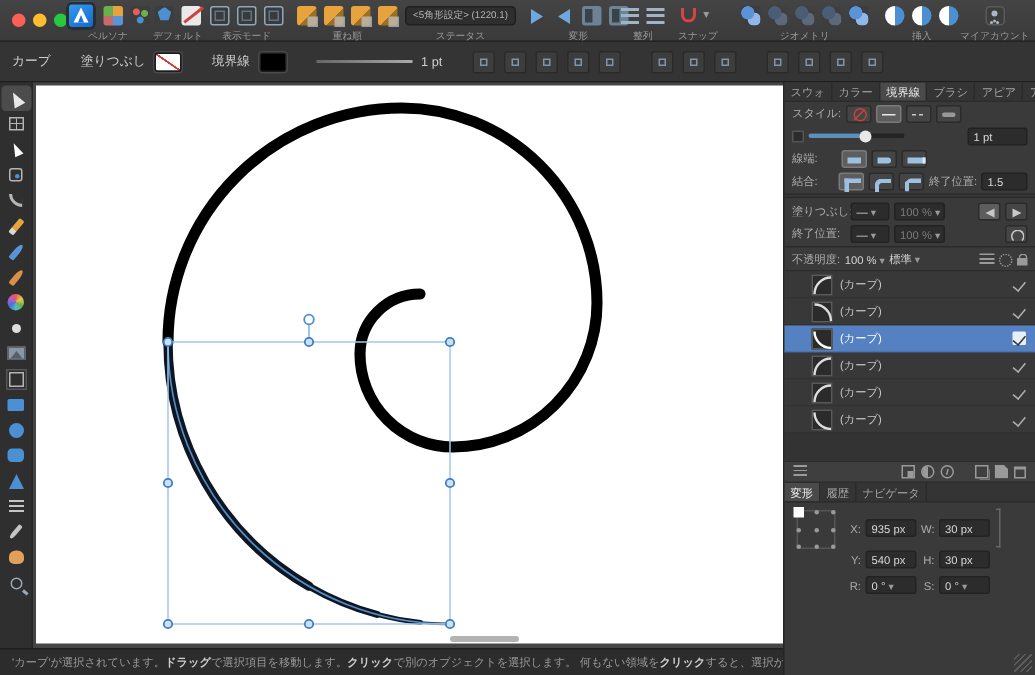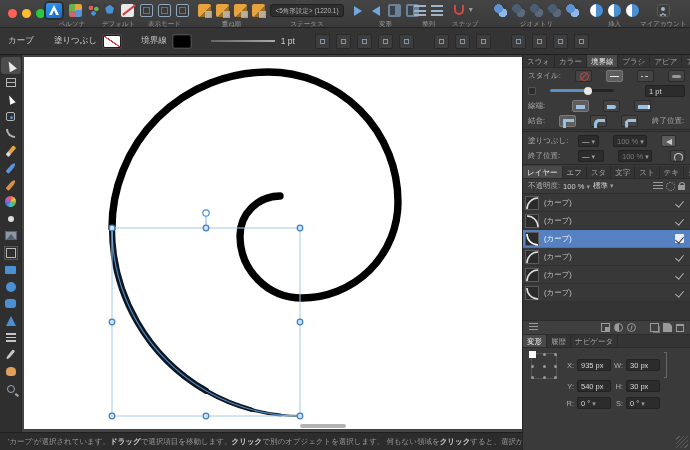--- a/index.html
+++ b/index.html
@@ -72,21 +72,21 @@
 .g-zoom{width:8px;height:8px;border:1.5px solid #9ab;border-radius:50%}.g-zoom:after{content:"";position:absolute;left:7px;top:8px;width:4px;height:1.5px;background:#9ab;transform:rotate(40deg)}
 
 .canvas{position:absolute;left:22px;top:55px;width:500px;height:377px;background:#454545}
 .page{position:absolute;left:2px;top:2px;right:0;bottom:3px;background:#fff}
 .hscroll{position:absolute;left:278px;top:369px;width:46px;height:4px;background:#9a9a9a;border-radius:2px;opacity:.75}
 
 .rpanel{position:absolute;left:522px;top:55px;width:168px;height:395px;background:#3a3a3a;border-left:1px solid #252525;font-size:7.5px;color:#b8b8b8}
 .tabs{display:flex;align-items:center;height:13px;border-bottom:1px solid #2c2c2c;background:#343434;overflow:hidden}
 .tab{padding:0 4px;border-right:1px solid #2a2a2a;height:13px;line-height:13px;white-space:nowrap;color:#a5a5a5}
 .tab.on{background:#4a4a4a;color:#efefef}
-.prow{display:flex;align-items:center;gap:14px;padding:0 5px;height:15px}
+.prow{display:flex;align-items:center;gap:3px;padding:0 5px;height:15px}
 .plabel{white-space:nowrap;color:#adadad}
 .pb{width:17px;height:12px;background:#454545;border:1px solid #2b2b2b;border-radius:2px;position:relative;flex:none}
 .pb.on{background:#5d5d5d;border-color:#7a7a7a}
 .pb.blueon{background:#31536f;border-color:#4a7ea8}
 .pb-none:after{content:"";position:absolute;left:4px;top:1.5px;width:7px;height:7px;border:1.3px solid #c04540;border-radius:50%}
 .pb-none:before{content:"";position:absolute;left:3px;top:5px;width:10px;height:1.3px;background:#c04540;transform:rotate(-45deg);z-index:2}
 .pb-solid:after{content:"";position:absolute;left:3px;top:5px;right:3px;height:1.6px;background:#e8e8e8}
 .pb-dash:after{content:"";position:absolute;left:3px;top:5px;right:3px;height:1.6px;background:repeating-linear-gradient(90deg,#c8c8c8 0 2.5px,transparent 2.5px 4.5px)}
 .pb-tex:after{content:"";position:absolute;left:3px;top:4px;right:3px;height:3px;background:#999;border-radius:2px;filter:blur(.4px)}
 .pb-cap:after{content:"";position:absolute;left:3px;top:4px;width:9px;height:4px;background:#9cc0e0}
@@ -113,21 +113,21 @@
 .arr-r:after{content:"";position:absolute;left:4px;top:3px;width:0;height:0;border-top:3px solid transparent;border-bottom:3px solid transparent;border-left:6px solid #c8c8c8}
 .cyc:after{content:"";position:absolute;left:3px;top:2px;width:7px;height:7px;border:1.4px solid #c8c8c8;border-radius:50%;border-bottom-color:transparent}
 .pbtn{background:#4a4a4a;border:1px solid #303030;border-radius:3px;height:13px;line-height:12px;padding:0 5px;color:#d5d5d5;white-space:nowrap}
 .pressure{flex:1;height:12px;background:#262626;border:1px solid #1e1e1e;border-radius:2px}
 
 .lhead{display:flex;align-items:center;gap:3px;height:15px;padding:0 5px;border-bottom:1px solid #2c2c2c}
 .micon{width:10px;height:9px;position:relative;flex:none}
 .mi-list{background:repeating-linear-gradient(#9a9a9a 0 1.2px,transparent 1.2px 3px)}
 .mi-gear{border:1.6px dotted #9a9a9a;border-radius:50%;width:9px;height:9px}
 .mi-lock{width:7px;height:5px;background:#9a9a9a;margin-top:3px}.mi-lock:after{content:"";position:absolute;left:1px;top:-3px;width:3.6px;height:3px;border:1.2px solid #9a9a9a;border-bottom:none;border-radius:3px 3px 0 0}
-.lrow{display:flex;align-items:center;gap:5px;height:18px;padding:0 6px 0 2px;border-bottom:1px solid #313131;background:#383838}
+.lrow{display:flex;align-items:center;gap:5px;height:18px;padding:0 6px 0 18px;border-bottom:1px solid #313131;background:#383838}
 .lrow.sel{background:#5581c2;border-bottom-color:#4a73ad}
 .lrow.sel .llabel{color:#fff}
 .lthumb{width:14px;height:14px;background:#2b2b2b;border:1px solid #5a5a5a;flex:none}
 .llabel{color:#c8c8c8;flex:1}
 .lcheck{width:9px;height:9px;position:relative;flex:none}
 .lcheck:after{content:"";position:absolute;left:2px;top:1px;width:4px;height:7px;border-right:1.5px solid #b0b0b0;border-bottom:1.5px solid #b0b0b0;transform:rotate(40deg)}
 .lrow.sel .lcheck{background:#e8eef5;border-radius:1px}
 .lrow.sel .lcheck:after{border-color:#333}
 .lspace{height:18px;background:#333}
 .lbar{display:flex;align-items:center;height:15px;padding:0 6px;gap:4px;background:#3f3f3f;border-top:1px solid #2c2c2c;border-bottom:1px solid #2c2c2c}
@@ -438,30 +438,20 @@
   <div class="prow">
     <span class="plabel" style="width:36px">終了位置:</span>
     <span class="pfield caret" style="width:26px">—</span>
     <span class="pfield dim caret" style="width:34px">100 %</span>
     <span class="abtn cyc" style="margin-left:auto"></span>
   </div>
 
   <div class="hr"></div>
 
 
-  <div class="tabs">
-    <span class="tab on">レイヤー</span>
-    <span class="tab">エフ</span>
-    <span class="tab">スタ</span>
-    <span class="tab">文字</span>
-    <span class="tab">スト</span>
-    <span class="tab">テキ</span>
-    <span class="tab">シン</span>
-
-  </div>
 
   <div class="lhead">
     <span class="plabel">不透明度:</span>
     <span class="plabel caret" style="color:#d5d5d5">100 %</span>
     <span class="plabel caret" style="color:#d5d5d5">標準</span>
     <span class="micon mi-list" style="margin-left:auto"></span>
     <span class="micon mi-gear"></span>
     <span class="micon mi-lock"></span>
   </div>
 

